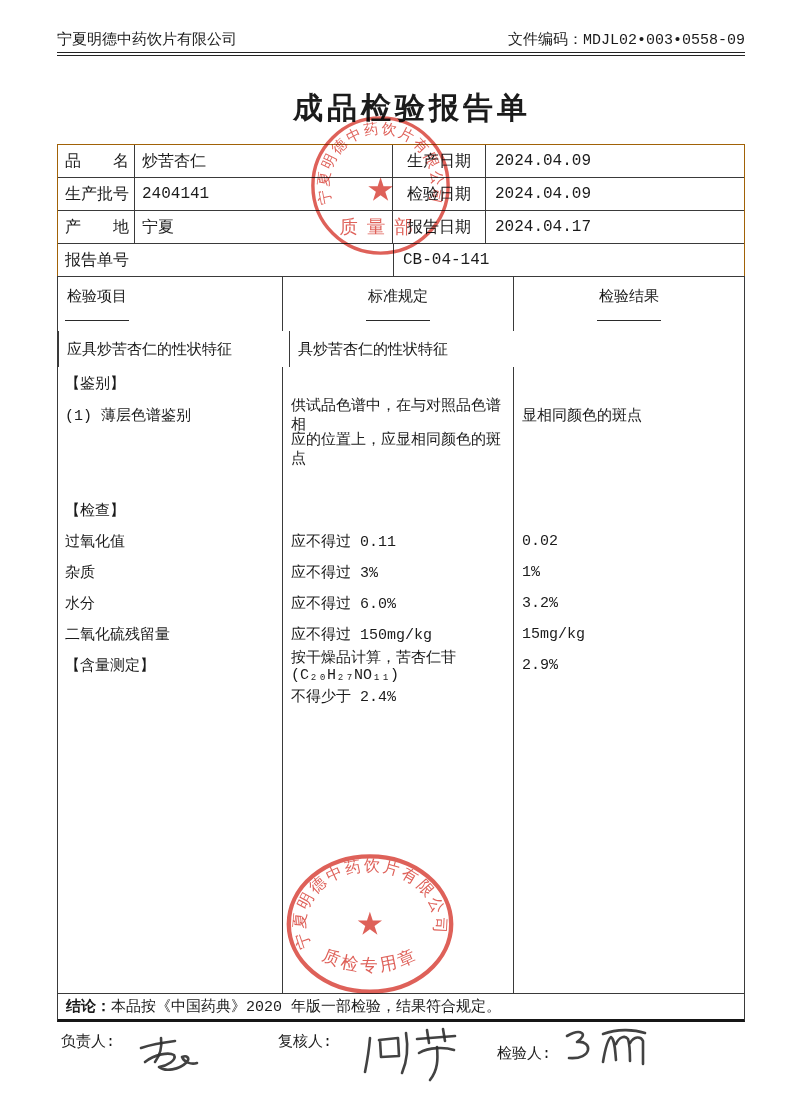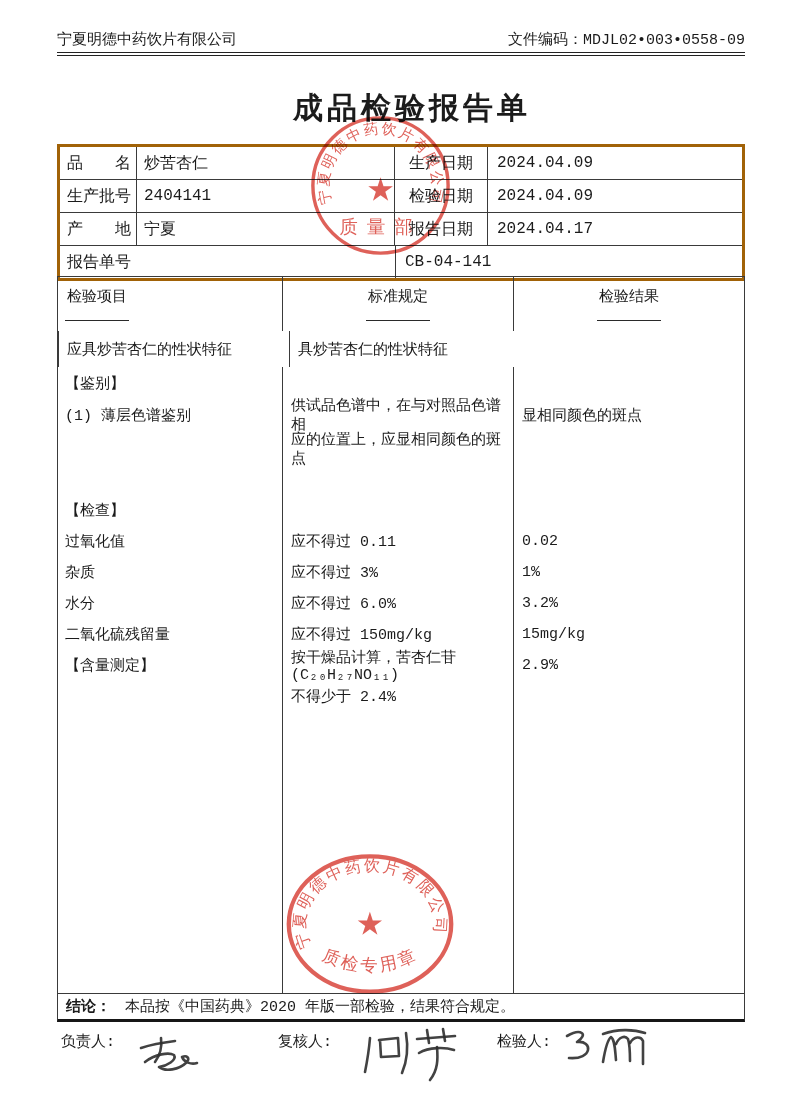--- a/index.html
+++ b/index.html
@@ -11,21 +11,21 @@
               justify-content:space-between;font-size:15px;}
   .head-rule{position:absolute;left:57px;top:52px;width:688px;height:0;
              border-top:4px double #222;}
 
   
   .title{position:absolute;top:88px;left:12px;width:100%;text-align:center;
          font-size:30px;font-weight:bold;letter-spacing:4px;}
 
   
   .info-table{position:absolute;left:57px;top:144px;width:688px;
-              border:3px solid #a16207;box-sizing:border-box;font-size:16px;}
+              border:1px solid #a16207;box-sizing:border-box;font-size:16px;}
   .info-row{display:flex;height:32px;border-bottom:1px solid #3a3a3a;}
   .info-row:last-child{border-bottom:none;}
   .ic{box-sizing:border-box;display:flex;align-items:center;padding-left:7px;}
   .ic.bl{border-left:1px solid #3a3a3a;}
   .l1{width:76px;}
   .v1{width:258px;}
   .l2{width:93px;justify-content:center;padding-left:0;}
   .v2{flex:1;padding-left:9px;}
   .l4{width:335px;}
   .v4{flex:1;padding-left:9px;}
@@ -43,26 +43,26 @@
   .ibody{flex:1;display:flex;flex-direction:column;}
   .r{display:flex;}
   .c{box-sizing:border-box;display:flex;align-items:center;}
   .c1{width:224px;padding-left:7px;}
   .c2{width:231px;border-left:1px solid #3a3a3a;padding-left:8px;}
   .c3{flex:1;border-left:1px solid #3a3a3a;padding-left:8px;}
   .h36{height:36px;}.h32{height:32px;}.h31{height:31px;}.h28{height:28px;}
   .rfill{flex:1;}
   .concl{height:26px;border-top:1px solid #3a3a3a;display:flex;align-items:center;
          padding-left:8px;box-sizing:border-box;font-size:15px;}
-  .concl b{margin-right:14px;}
+  .concl b{margin-right:0;}
 
   
   .signs{position:absolute;left:57px;top:1024px;width:688px;height:72px;font-size:15px;}
   .sig-label{position:absolute;top:8px;}
-  .lab1{left:4px;}.lab2{left:221px;}.lab3{left:440px;}
+  .lab1{left:4px;}.lab2{left:221px;}.lab3{left:440px;margin-top:12px;}
   .scribble{position:absolute;}
   .scr1{left:64px;top:8px;}
   .scr2{left:300px;top:2px;}
   .scr3{left:498px;top:0px;}
   .scribble path{fill:none;stroke:#2e2e2e;stroke-width:2.6;stroke-linecap:round;stroke-linejoin:round;opacity:.9;}
 
   
   .stamp{position:absolute;pointer-events:none;mix-blend-mode:multiply;opacity:.85;color:#d9453c;}
   .stamp-top{left:307px;top:111px;width:147px;height:147px;}
   .stamp-bottom{left:283px;top:849px;width:174px;height:150px;}

